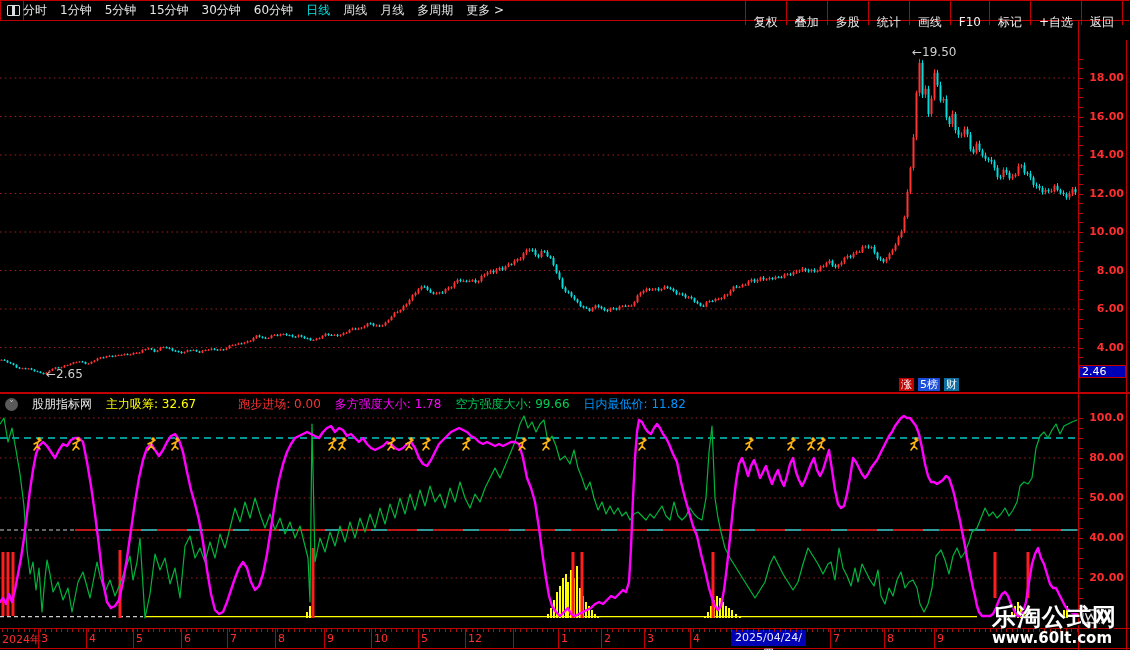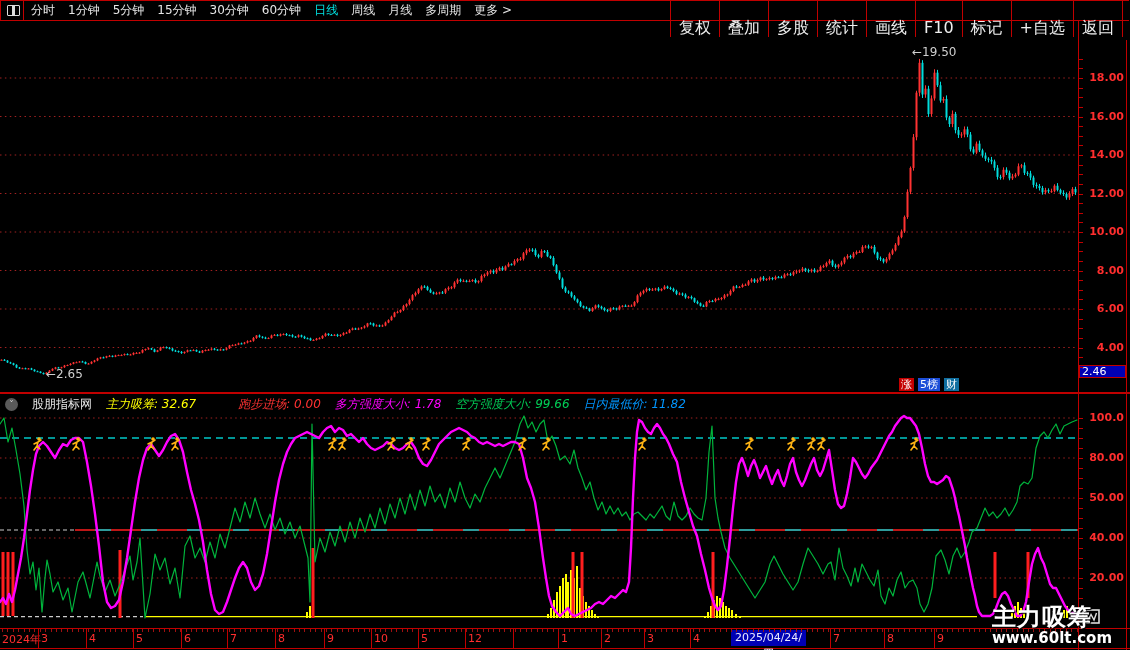--- a/index.html
+++ b/index.html
@@ -4,25 +4,25 @@
 <style>
   html,body{margin:0;padding:0;background:#111;}
   #app{position:relative;width:1130px;height:650px;background:#000;overflow:hidden;
        font-family:"DejaVu Sans","Liberation Sans",sans-serif;}
   .abs{position:absolute;}
   
   #toolbar{left:0;top:0;width:1128px;height:19px;border-top:1px solid #c00000;border-bottom:1px solid #c00000;border-left:1px solid #c00000;background:#000;}
   #win-split{position:absolute;left:6px;top:4px;width:11px;height:9px;border:1px solid #ddd;border-radius:1px;}
   #win-split:before{content:"";position:absolute;left:4px;top:0;width:3px;height:9px;background:#ddd;}
   #tf-sep{position:absolute;left:22px;top:0;width:1px;height:19px;background:#c00000;}
-  #timeframes{position:absolute;left:30px;top:0;height:19px;display:flex;gap:13px;}
+  #timeframes{position:absolute;left:22px;top:0;height:19px;display:flex;gap:13px;}
   .tf{color:#e6e6e6;font-size:12px;line-height:19px;cursor:pointer;white-space:nowrap;}
   .tf.active{color:#00e5e5;}
   #tb-right{position:absolute;right:6px;top:0;height:19px;display:flex;}
-  .tbr{color:#eee;font-size:16px;line-height:18px;padding:18px 8px;border-left:1px solid #c00000;cursor:pointer;white-space:nowrap;}
+  .tbr{color:#eee;font-size:12px;line-height:18px;padding:12px 8px;border-left:1px solid #c00000;cursor:pointer;white-space:nowrap;}
   .tbr:last-child{border-right:1px solid #c00000;}
   
   #title-row{left:0;top:20px;width:1075px;height:20px;}
   #stock-title{position:absolute;left:6px;top:3px;color:#e2e2e2;font-size:12px;}
   .circ-chevron{display:inline-block;width:13px;height:13px;border-radius:50%;background:#5a5a5a;color:#ddd;
      font-size:9px;line-height:12px;text-align:center;vertical-align:-2px;margin-left:5px;}
   #title-icons{position:absolute;left:1038px;top:3px;color:#999;font-size:12px;letter-spacing:8px;}
   
   #main-svg{left:0;top:40px;}
   #ind-svg{left:0;top:413px;}
@@ -34,21 +34,21 @@
   .tickmark{position:absolute;left:0;width:4px;height:1px;background:#c00000;}
   #last-box{position:absolute;left:0;top:325px;width:47px;height:13px;background:#0000b4;border:1px solid #c00000;color:#fff;
      font-size:11px;line-height:12px;padding-left:2px;box-sizing:border-box;}
   #axis-logo{position:absolute;left:3px;top:196px;}
   
   .vline{position:absolute;width:1px;background:#c00000;}
   .hline{position:absolute;height:1px;background:#c00000;}
   
   #ind-header{left:0;top:395px;width:1078px;height:18px;display:flex;align-items:center;gap:14px;padding-left:5px;}
   #ind-header .src{color:#e8e8e8;font-size:12px;}
-  .ind-item{font-size:12px;white-space:nowrap;font-style:italic;}
+  .ind-item{font-size:12px;white-space:nowrap;}
   
   #badges{left:899px;top:378px;display:flex;gap:4px;}
   .badge{height:13px;font-size:11px;line-height:13px;color:#fff;padding:0 2px;}
   
   #time-axis{left:0;top:628px;width:1130px;height:21px;border-top:1px solid #c00000;border-bottom:1px solid #c00000;box-sizing:border-box;background:#000;}
   .month-div{position:absolute;top:0;width:1px;height:20px;background:#c00000;}
   .month-label{position:absolute;top:3px;color:#ff2e2e;font-size:11px;}
   .minor-tick{position:absolute;top:0;width:1px;height:3px;background:#a01010;}
   #year-label{position:absolute;left:2px;top:3px;color:#ff2e2e;font-size:11px;}
   #date-highlight{position:absolute;top:1px;height:16px;background:#0000b4;color:#e8e8ff;font-size:11px;line-height:16px;text-align:center;}
@@ -1293,17 +1293,17 @@
       <div class="minor-tick" style="left: 1060px;"></div>
       <div class="minor-tick" style="left: 1066px;"></div>
       <div class="minor-tick" style="left: 1071px;"></div>
       <div class="minor-tick" style="left: 1077px;"></div>
     </div>
 
   <div class="vline" style="left:1078px;top:20px;height:630px;"></div>
   <div class="vline" style="left:1126px;top:40px;height:610px;"></div>
 
   <div id="watermark" class="abs">
-    <div id="wm1">主力吸筹</div>
+    <div id="wm1">乐淘公式网</div>
     <div id="wm2">www.60lt.com</div>
   </div>
 
 </div>
 
 </body></html>

